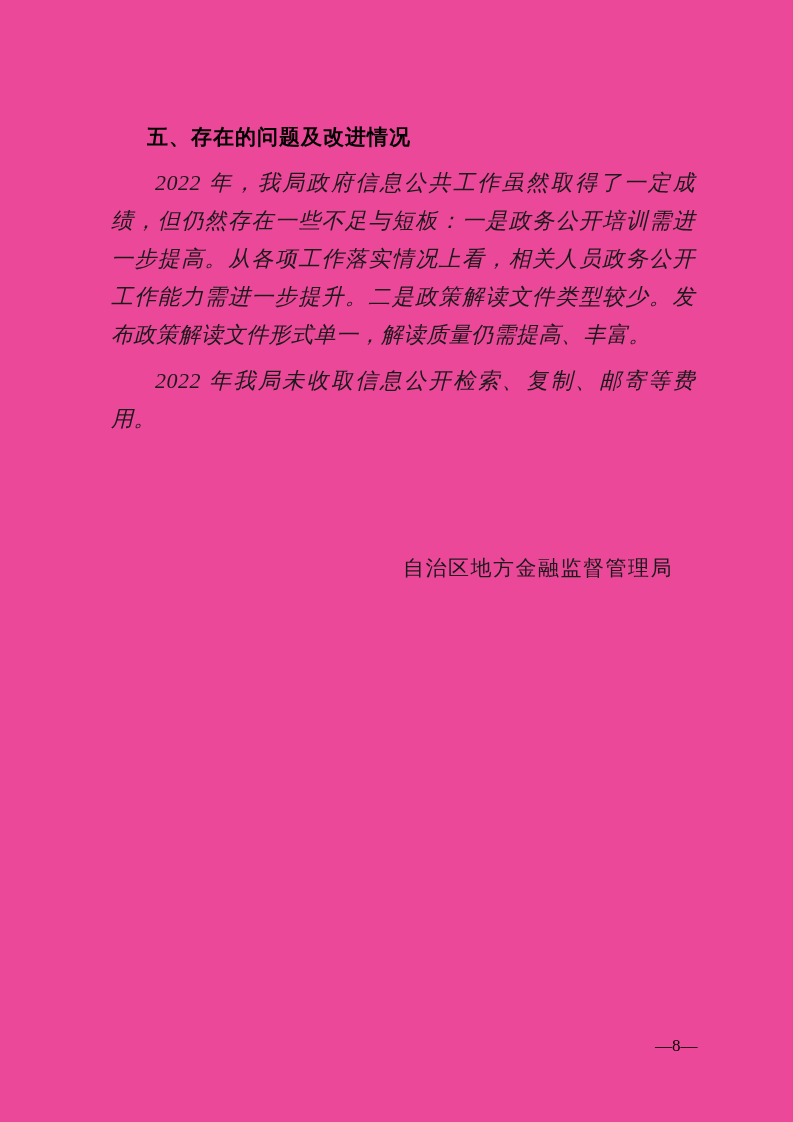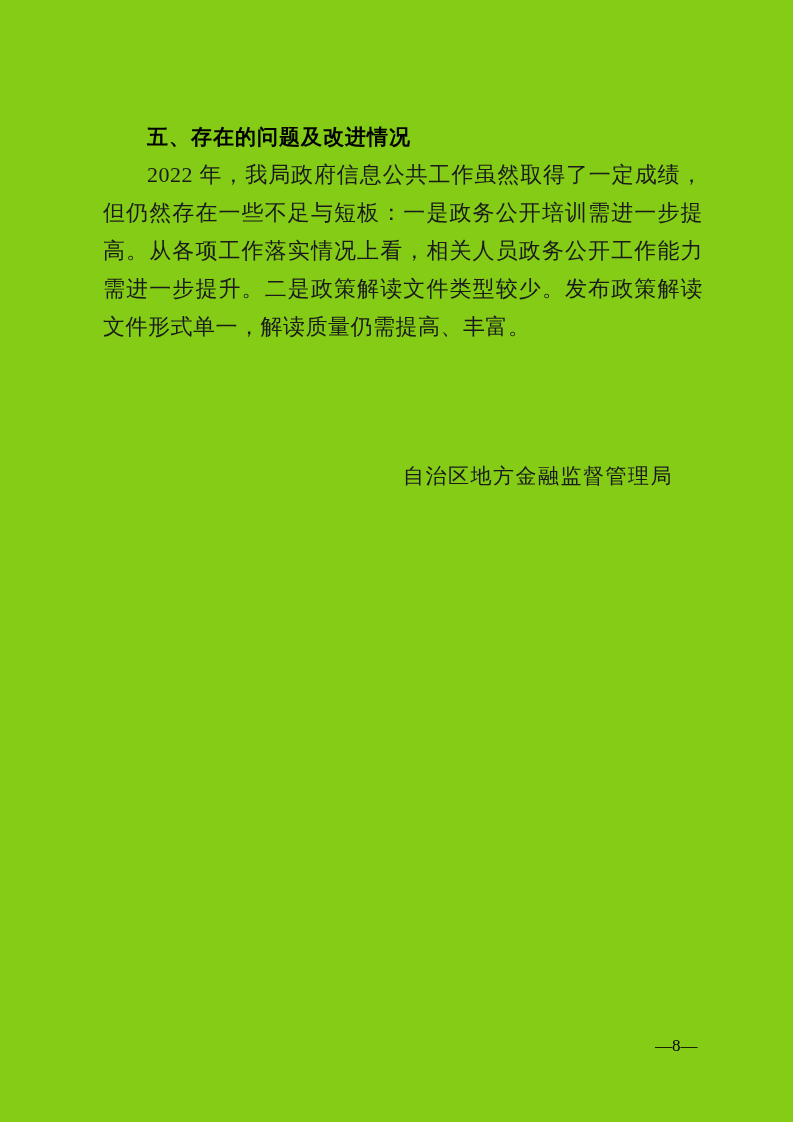--- a/index.html
+++ b/index.html
@@ -4,21 +4,21 @@
 <style>
   html, body {
     margin: 0;
     padding: 0;
     background: #ffffff;
   }
   .page {
     position: relative;
     width: 793px;
     height: 1122px;
-    background: #84cc16;
+    background: #ec4899;
     color: #1a1a1a;
     font-family: "Liberation Serif", serif;
     overflow: hidden;
   }
   .content {
     position: absolute;
     left: 103px;
     top: 118px;
     width: 600px;
   }
@@ -26,27 +26,28 @@
     margin: 0;
     font-family: "Liberation Sans", sans-serif;
     font-weight: bold;
     color: #000000;
     font-size: 21px;
     line-height: 38px;
     text-indent: 44px;
     letter-spacing: 1px;
   }
   .para {
-    margin: 0;
+    margin: 8px;
     font-size: 22px;
     line-height: 38px;
     text-align: justify;
     text-justify: inter-ideograph;
     text-indent: 44px;
     letter-spacing: 0.5px;
+    font-style: italic;
   }
   .signature {
     margin-top: 110px;
     margin-left: 300px;
     width: 270px;
     text-align: center;
   }
   .sig-org {
     font-size: 21px;
     line-height: 40px;
@@ -73,20 +74,21 @@
 
 <div class="page">
   <div class="content">
 
     <h2 class="heading">五、存在的问题及改进情况</h2>
 
     <p class="para">2022 年，我局政府信息公共工作虽然取得了一定成绩，但仍然存在一些不足与短板：一是政务公开培训需进一步提高。从各项工作落实情况上看，相关人员政务公开工作能力需进一步提升。二是政策解读文件类型较少。发布政策解读文件形式单一，解读质量仍需提高、丰富。</p>
 
 
 
+    <p class="para">2022 年我局未收取信息公开检索、复制、邮寄等费用。</p>
 
     <div class="signature">
       <div class="sig-org">自治区地方金融监督管理局</div>
     </div>
 
   </div>
 
   <div class="page-number">—8—</div>
 </div>
 

